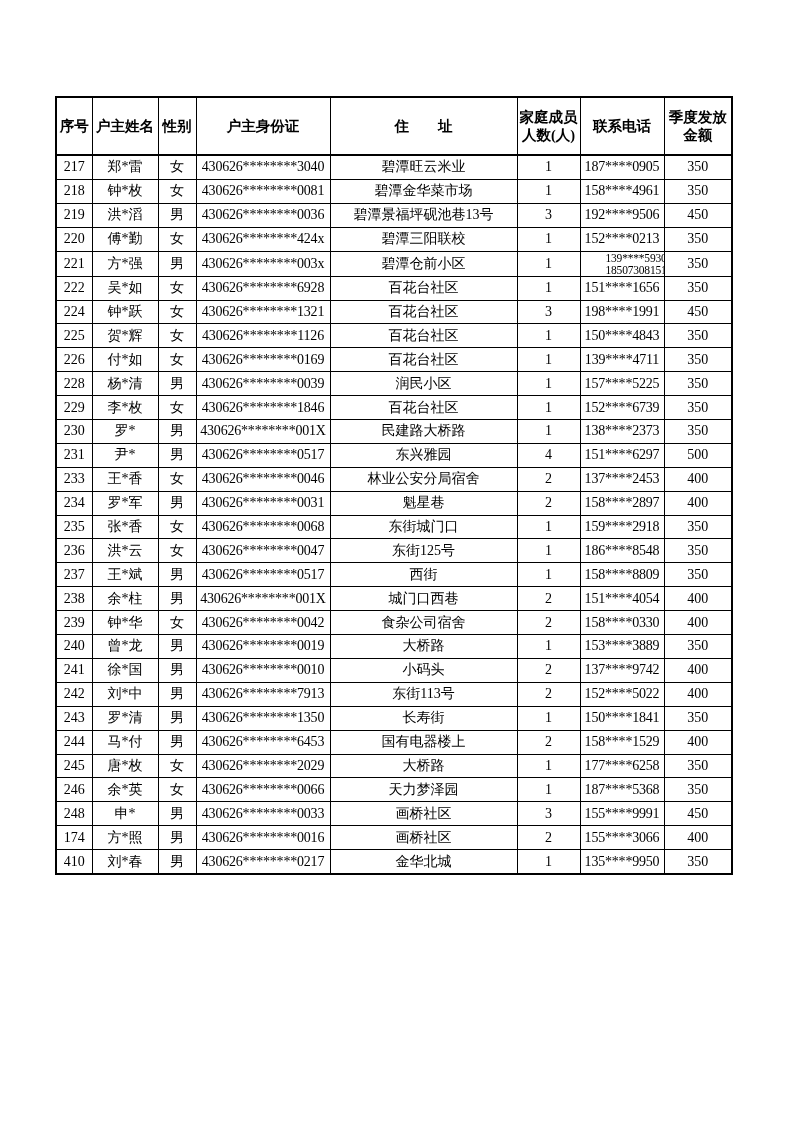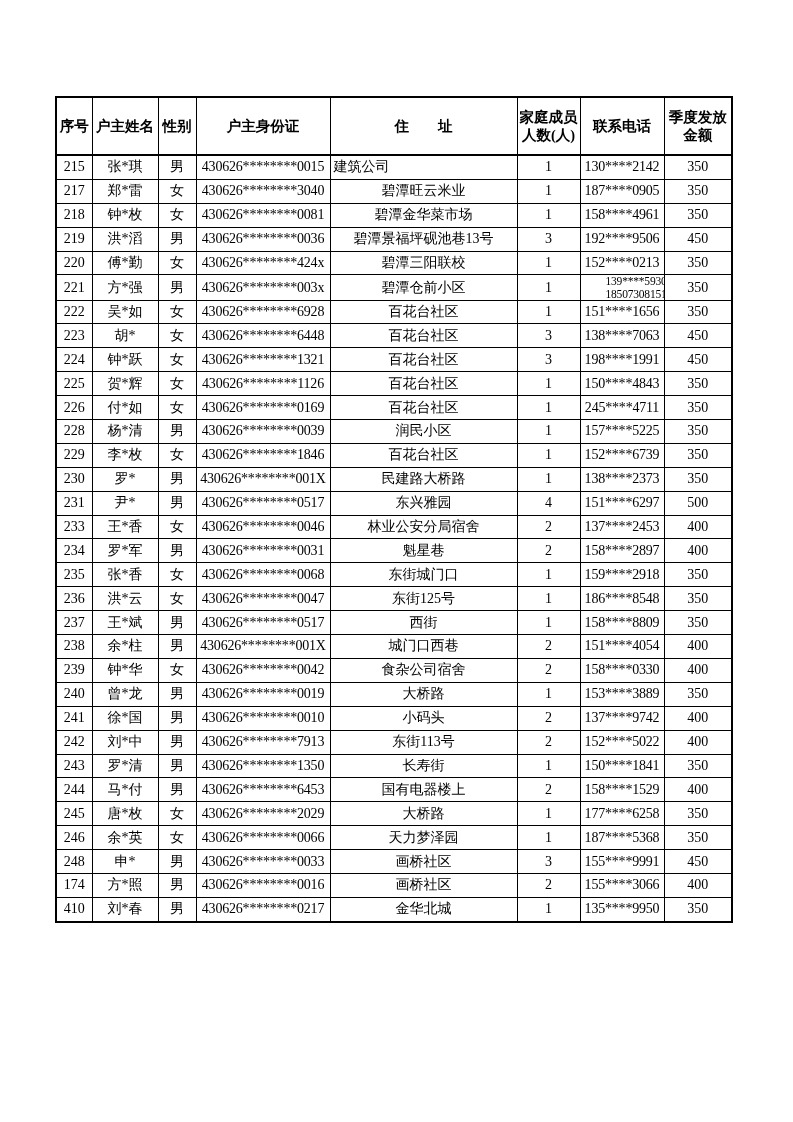--- a/index.html
+++ b/index.html
@@ -86,30 +86,20 @@
         <th>性别</th>
         <th>户主身份证</th>
         <th>住　　址</th>
         <th>家庭成员人数(人)</th>
         <th>联系电话</th>
         <th>季度发放金额</th>
       </tr>
     </thead>
     <tbody>
         <tr>
-      <td class="c-no">215</td>
-      <td class="c-name">张*琪</td>
-      <td class="c-gender">男</td>
-      <td class="c-id">430626********0015</td>
-      <td class="c-address left">建筑公司</td>
-      <td class="c-members">1</td>
-      <td class="c-phone">130****2142</td>
-      <td class="c-amount">350</td>
-    </tr>
-        <tr>
       <td class="c-no">217</td>
       <td class="c-name">郑*雷</td>
       <td class="c-gender">女</td>
       <td class="c-id">430626********3040</td>
       <td class="c-address">碧潭旺云米业</td>
       <td class="c-members">1</td>
       <td class="c-phone">187****0905</td>
       <td class="c-amount">350</td>
     </tr>
         <tr>
@@ -159,30 +149,20 @@
       <td class="c-no">222</td>
       <td class="c-name">吴*如</td>
       <td class="c-gender">女</td>
       <td class="c-id">430626********6928</td>
       <td class="c-address">百花台社区</td>
       <td class="c-members">1</td>
       <td class="c-phone">151****1656</td>
       <td class="c-amount">350</td>
     </tr>
         <tr>
-      <td class="c-no">223</td>
-      <td class="c-name">胡*</td>
-      <td class="c-gender">女</td>
-      <td class="c-id">430626********6448</td>
-      <td class="c-address">百花台社区</td>
-      <td class="c-members">3</td>
-      <td class="c-phone">138****7063</td>
-      <td class="c-amount">450</td>
-    </tr>
-        <tr>
       <td class="c-no">224</td>
       <td class="c-name">钟*跃</td>
       <td class="c-gender">女</td>
       <td class="c-id">430626********1321</td>
       <td class="c-address">百花台社区</td>
       <td class="c-members">3</td>
       <td class="c-phone">198****1991</td>
       <td class="c-amount">450</td>
     </tr>
         <tr>
@@ -195,21 +175,21 @@
       <td class="c-phone">150****4843</td>
       <td class="c-amount">350</td>
     </tr>
         <tr>
       <td class="c-no">226</td>
       <td class="c-name">付*如</td>
       <td class="c-gender">女</td>
       <td class="c-id">430626********0169</td>
       <td class="c-address">百花台社区</td>
       <td class="c-members">1</td>
-      <td class="c-phone">245****4711</td>
+      <td class="c-phone">139****4711</td>
       <td class="c-amount">350</td>
     </tr>
         <tr>
       <td class="c-no">228</td>
       <td class="c-name">杨*清</td>
       <td class="c-gender">男</td>
       <td class="c-id">430626********0039</td>
       <td class="c-address">润民小区</td>
       <td class="c-members">1</td>
       <td class="c-phone">157****5225</td>

